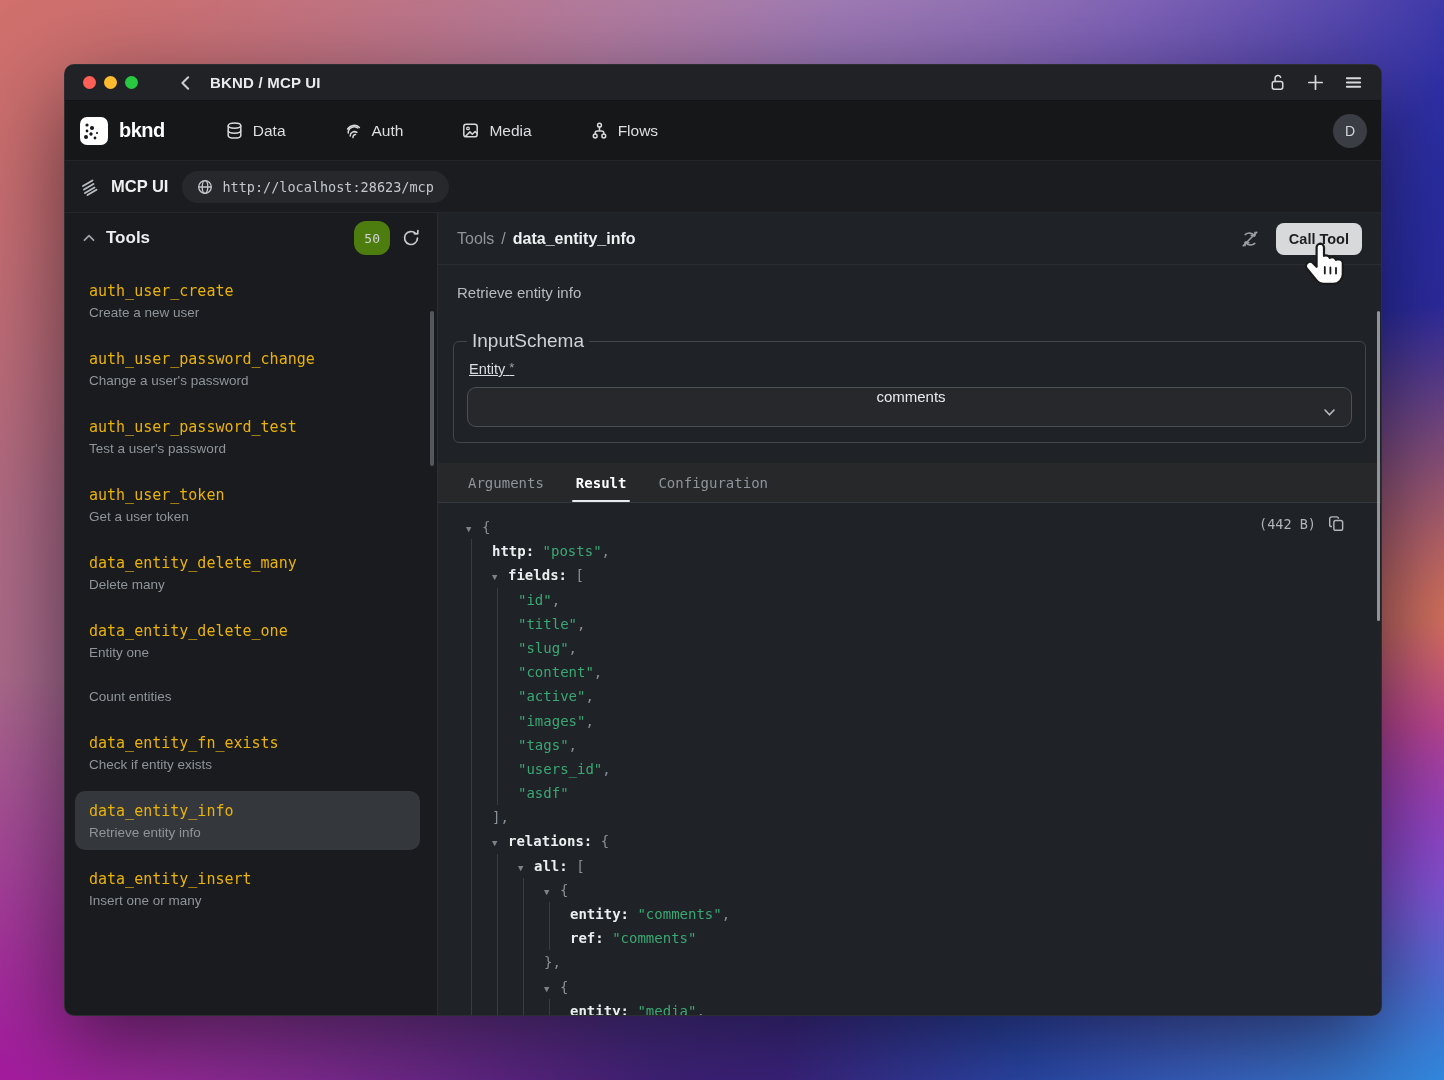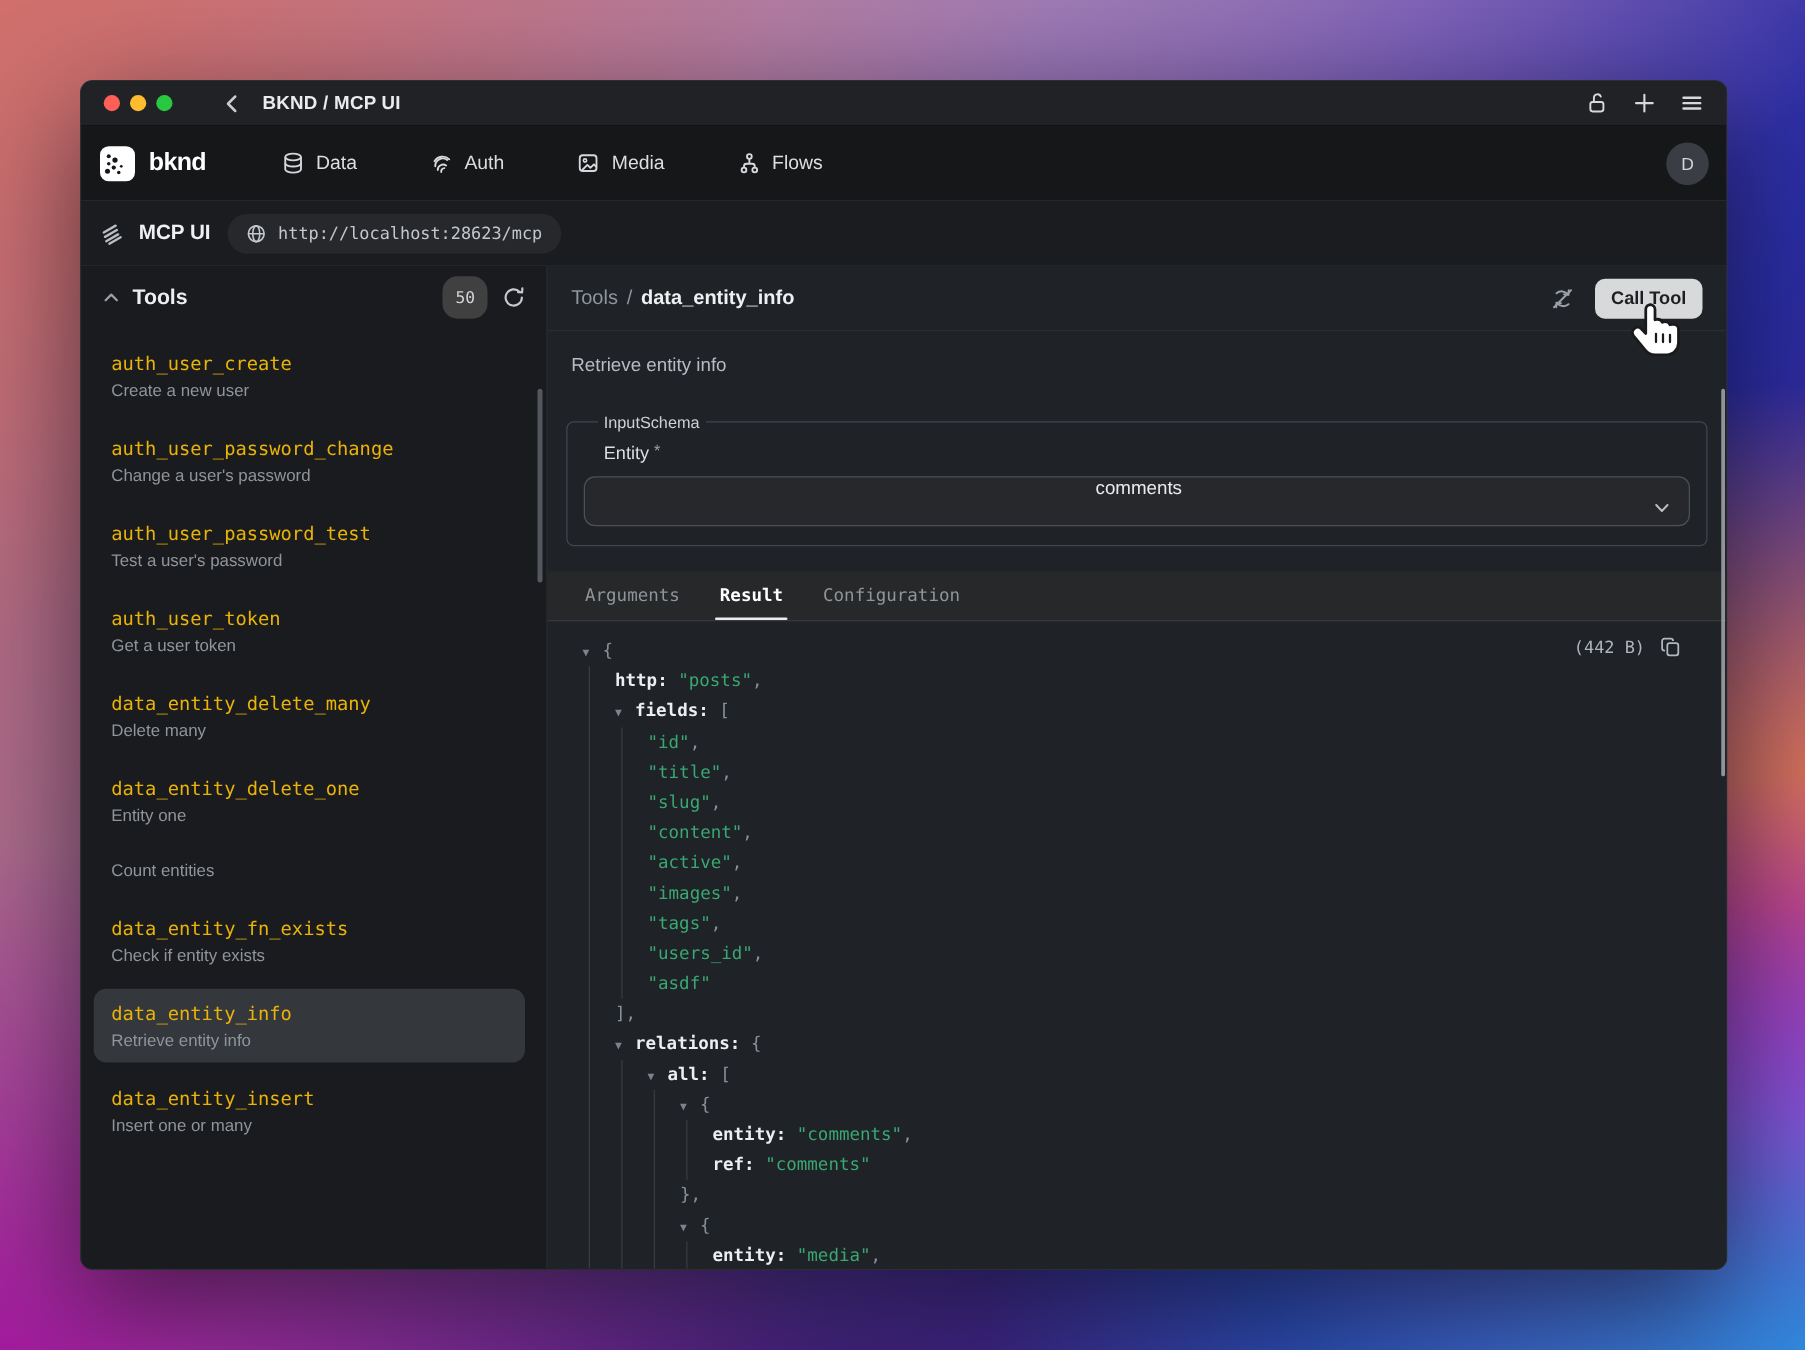--- a/index.html
+++ b/index.html
@@ -51,21 +51,21 @@
   .url-pill{height:32px; background:#26282c; border-radius:16px; display:flex; align-items:center; gap:9px; padding:0 15px;}
   .url-text{font:13.5px "DejaVu Sans Mono", monospace; color:#c3c7cc;}
 
   
   .content{flex:1; display:flex; min-height:0;}
 
   .sidebar{width:373px; flex:none; background:#191b1e; border-right:1px solid #2a2d31;
     display:flex; flex-direction:column; position:relative;}
   .tools-header{height:50px; flex:none; display:flex; align-items:center; padding:0 17px;}
   .tools-label{font-size:17px; font-weight:700; color:#eceef0; margin-left:10px;}
-  .count-badge{margin-left:auto; background:#404040; border-radius:12px; height:24px; padding:17px 10px;
+  .count-badge{margin-left:auto; background:#4d7c0f; border-radius:12px; height:24px; padding:17px 10px;
     font:13px "DejaVu Sans Mono", monospace; color:#d0d4d8; display:flex; align-items:center;}
   .refresh-btn{margin-left:12px; display:flex;}
   .tool-list{flex:1; overflow:hidden; padding-top:8px;}
   .tool-item{margin:0 17px 9px 10px; padding:8px 14px; border-radius:10px;}
   .tool-item.selected{background:#34373c;}
   .tool-name{font:15px "DejaVu Sans Mono", monospace; line-height:24px; color:#eab308;}
   .tool-desc{font-size:13.5px; line-height:19px; color:#8f959b;}
   .resources-header{height:50px; flex:none; border-top:1px solid #2a2d31; display:flex; align-items:center; padding:0 17px;}
   .resources-label{font-size:17px; font-weight:700; color:#eceef0; margin-left:10px;}
   .sidebar-thumb{position:absolute; right:3px; top:98px; width:4px; height:155px; border-radius:2px; background:#54585e;}
@@ -74,22 +74,22 @@
   .main-header{height:52px; flex:none; border-bottom:1px solid #2a2d31; display:flex; align-items:center; padding:0 19px;}
   .crumb-parent{color:#8f959b; font-size:16px;}
   .crumb-sep{color:#8f959b; font-size:16px; margin:0 7px;}
   .crumb-current{color:#eef0f2; font-size:16px; font-weight:700;}
   .header-right{margin-left:auto; display:flex; align-items:center; gap:16px;}
   .call-btn{background:#d8d9db; color:#1d1f22; font-family:"Liberation Sans", sans-serif;
     font-size:14.5px; font-weight:600; border-radius:8px; padding:8px 13px; border:none;}
   .main-desc{padding:19px 19px 29px; font-size:15px; color:#b7bcc2;}
 
   fieldset.schema{margin:0 15px; border:1px solid #42464c; border-radius:6px; padding:2px 13px 15px;}
-  legend.schema-legend{font-size:13px; color:#ced2d6; padding:0 5px; margin-left:11px;}
-  .entity-label{font-size:14.5px; color:#dcdfe2; margin:6px 0 10px 16px;}
+  legend.schema-legend{font-size:19px; color:#ced2d6; padding:0 5px; margin-left:0;}
+  .entity-label{font-size:14.5px; color:#dcdfe2; margin:6px 0 10px 2px;text-decoration:underline;}
   .req{color:#9aa0a6; font-size:13px; vertical-align:2px;}
   .select{height:40px; background:#26282c; border:1px solid #4b5056; border-radius:9px;
     display:flex; align-items:center; padding:0 14px 0 17px;flex-direction:column;}
   .select-value{font-size:15px; color:#e8eaec;}
   .select .chev{margin-left:auto; display:flex;}
 
   .tabs{margin-top:20px; height:40px; flex:none; background:#26282a; border-bottom:1px solid #36393e;
     display:flex; align-items:center; padding:0 28px;}
   .tab{font:14px "DejaVu Sans Mono", monospace; color:#8f959b; height:100%; display:flex; align-items:center;
     padding:0 2px; margin-right:28px; position:relative;}

